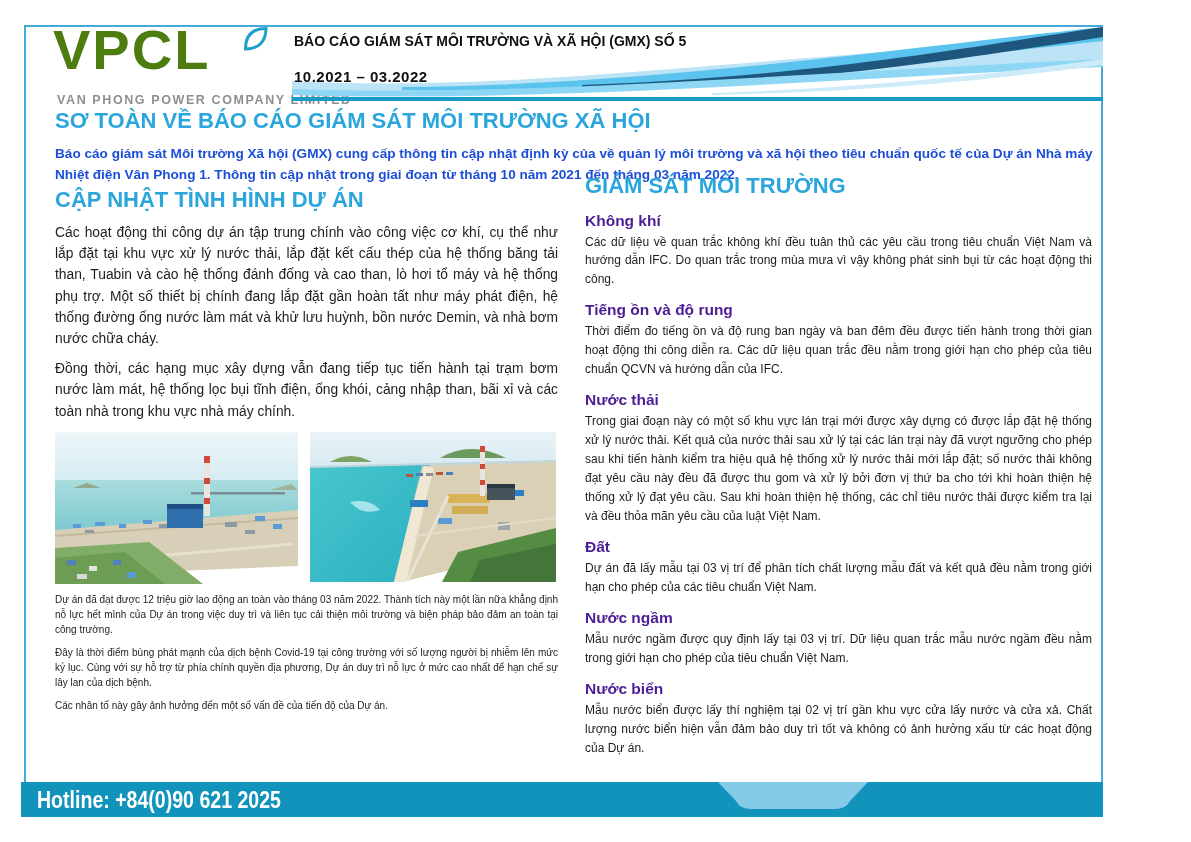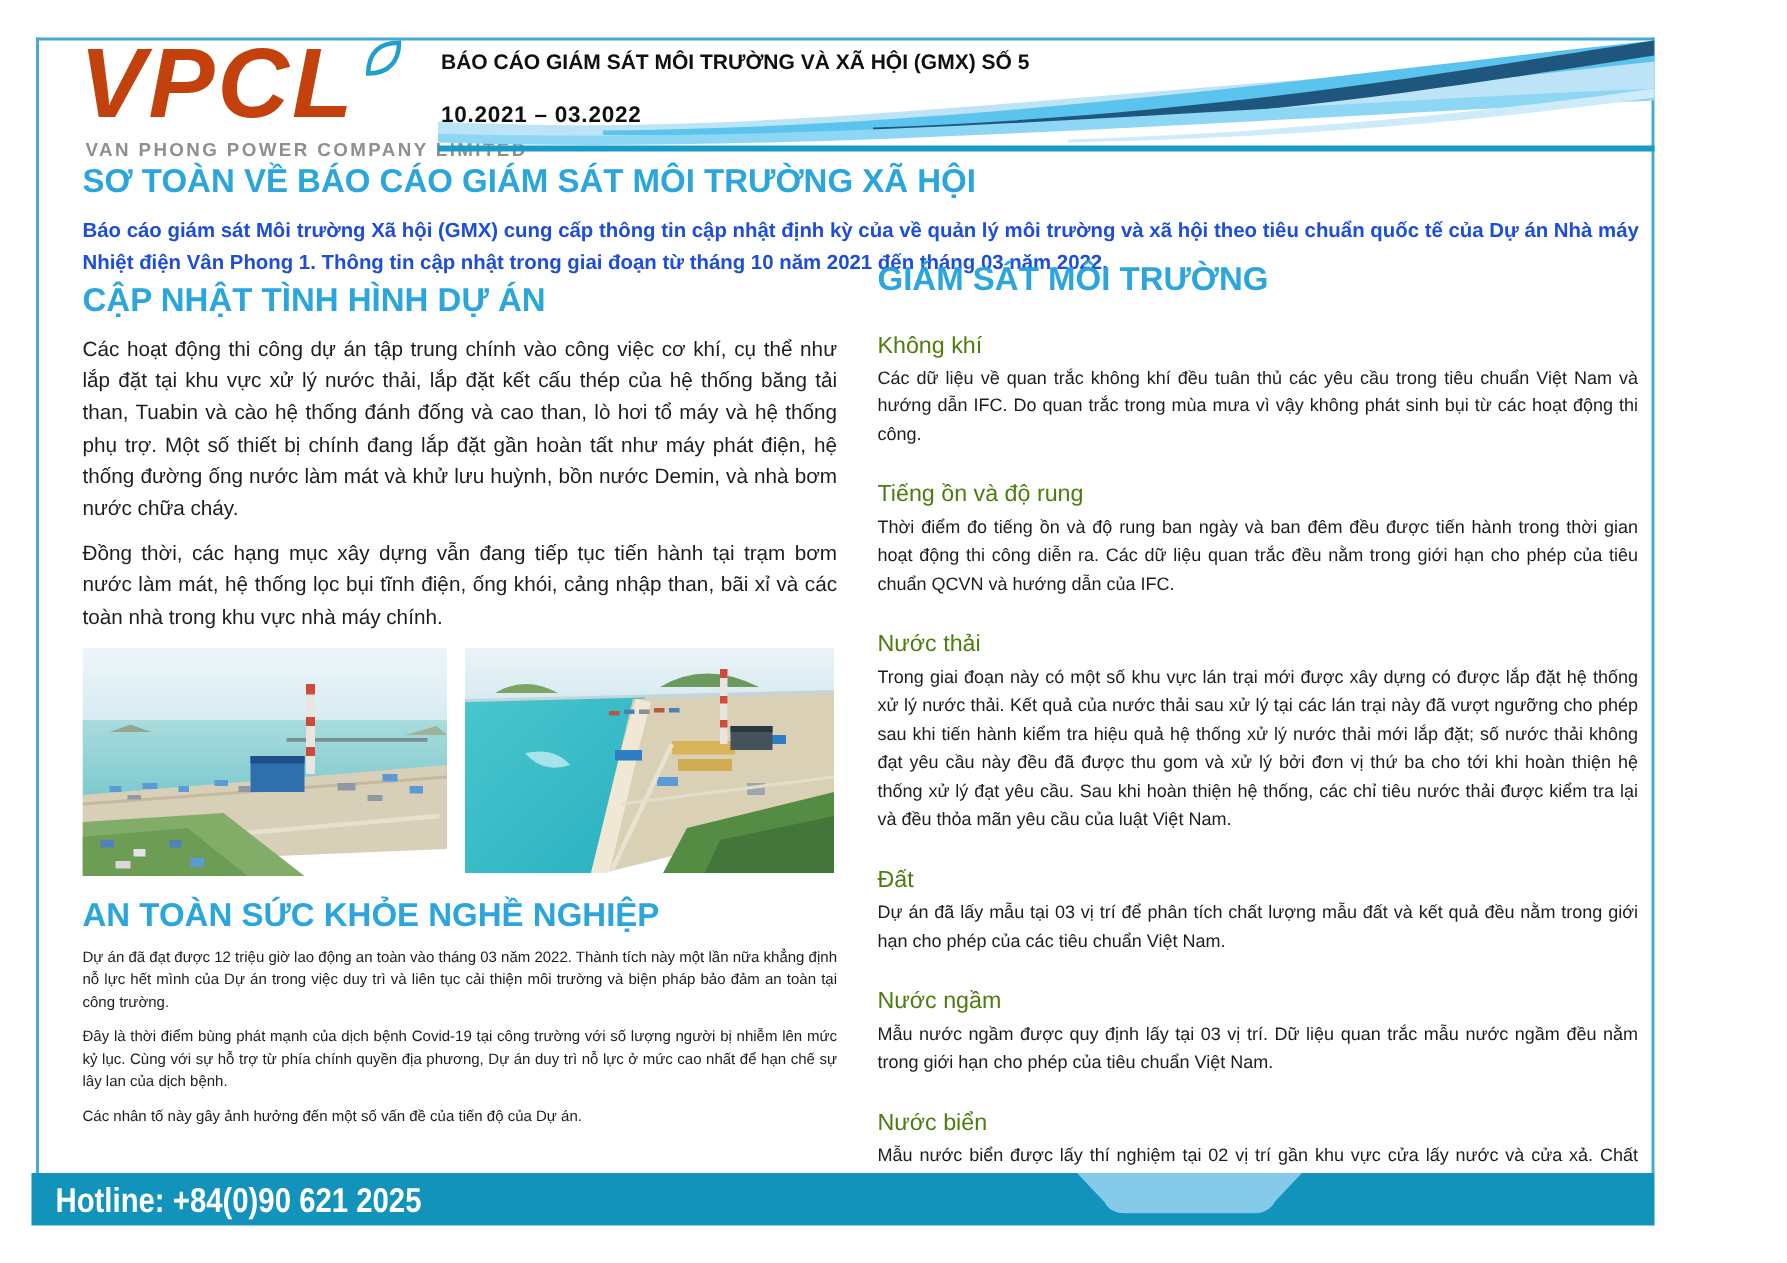--- a/index.html
+++ b/index.html
@@ -7,36 +7,36 @@
   .canvas {
     position:relative; width:1191px; height:842px; background:#ffffff;
     font-family:"Liberation Sans", sans-serif; color:#1d1d1d; overflow:hidden;
   }
   .frame {
     position:absolute; left:24px; top:25px; width:1079px; height:757px;
     border:2px solid #47a9d7; border-bottom:none;
   }
   
   .logo-text {
-    position:absolute; left:53px; top:22px; font-size:66px; font-weight:900;
-    letter-spacing:2px; color:#c2410c; line-height:1;font-style:italic;
+    position:absolute; left:53px; top:22px; font-size:56px; font-weight:900;
+    letter-spacing:2px; color:#4d7c0f; line-height:1;
   }
   .leaf { position:absolute; left:243px; top:26px; }
   .logo-sub {
     position:absolute; left:57px; top:93px; font-size:12.5px; font-weight:600;
     letter-spacing:1.6px; color:#8f8f8f;
   }
   .header-right { position:absolute; left:292px; top:25px; width:811px; height:72px; }
   .swoosh { position:absolute; left:0; top:0; width:811px; height:72px; }
   .doc-title { position:absolute; left:2px; top:8px; font-size:14px; font-weight:bold; color:#101010; }
   .doc-period { position:absolute; left:2px; top:43px; font-size:15px; font-weight:bold; color:#101010; letter-spacing:.5px; }
   .header-rule { position:absolute; left:292px; top:97px; width:811px; height:4px; background:#1a9bc7; }
   
   h1.sec, h2.sec { font-size:22px; font-weight:bold; color:#2aa6dc; line-height:1.25; }
-  h3.sub { font-size:15.5px; font-weight:normal; color:#4d7c0f; margin:22px 0 3px 0; }
+  h3.sub { font-size:15.5px; font-weight:bold; color:#4c1d95; margin:12px 0 3px 0; }
   .overview { position:absolute; left:55px; top:107px; width:1049px; }
   .overview p { margin-top:8px; font-size:13.6px; line-height:1.55; color:#1d4ed8;font-weight:bold; }
   .col-left { position:absolute; left:55px; top:186px; width:503px; }
   .col-left p.body { margin-top:8px; font-size:13.8px; line-height:1.55; text-align:justify; }
   .col-left p.small { margin-top:8px; font-size:10px; line-height:1.5; text-align:justify; }
   .photos { display:flex; gap:12px; margin-top:10px; }
   .photo { display:block; }
   .safety-head { margin-top:12px; }
   .col-right { position:absolute; left:585px; top:172px; width:507px; }
   .col-right p { font-size:12px; line-height:1.58; text-align:justify; }
@@ -173,21 +173,20 @@
         <rect x="177" y="52" width="28" height="4" fill="#2b3740"></rect>
         <rect x="170" y="14" width="5" height="50" fill="#e8e4df"></rect>
         <rect x="170" y="14" width="5" height="6" fill="#cf4a3a"></rect>
         <rect x="170" y="32" width="5" height="5" fill="#cf4a3a"></rect>
         <rect x="170" y="48" width="5" height="5" fill="#cf4a3a"></rect>
         <path d="M98,148 L138,64" stroke="#e8e2d2" stroke-width="3" fill="none"></path>
         <path d="M104,104 L246,86" stroke="#e4ddc9" stroke-width="2" fill="none"></path>
       </svg>
     </div>
 
-    <h2 class="sec safety-head">AN TOÀN SỨC KHỎE NGHỀ NGHIỆP</h2>
     <p class="small">Dự án đã đạt được 12 triệu giờ lao động an toàn vào tháng 03 năm 2022. Thành tích này một lần nữa khẳng định nỗ lực hết mình của Dự án trong việc duy trì và liên tục cải thiện môi trường và biện pháp bảo đảm an toàn tại công trường.</p>
     <p class="small">Đây là thời điểm bùng phát mạnh của dịch bệnh Covid-19 tại công trường với số lượng người bị nhiễm lên mức kỷ lục. Cùng với sự hỗ trợ từ phía chính quyền địa phương, Dự án duy trì nỗ lực ở mức cao nhất để hạn chế sự lây lan của dịch bệnh.</p>
     <p class="small">Các nhân tố này gây ảnh hưởng đến một số vấn đề của tiến độ của Dự án.</p>
   </section>
 
   <section class="col-right">
     <h2 class="sec">GIÁM SÁT MÔI TRƯỜNG</h2>
 
     <h3 class="sub">Không khí</h3>
     <p>Các dữ liệu về quan trắc không khí đều tuân thủ các yêu cầu trong tiêu chuẩn Việt Nam và hướng dẫn IFC. Do quan trắc trong mùa mưa vì vậy không phát sinh bụi từ các hoạt động thi công.</p>

